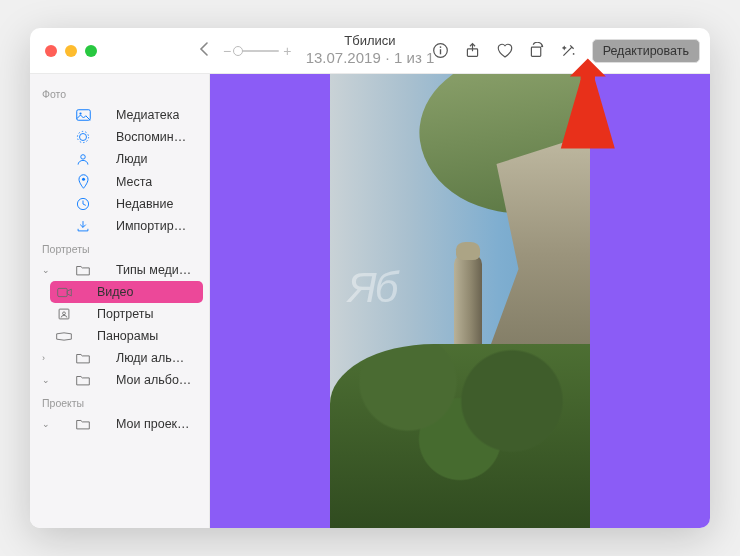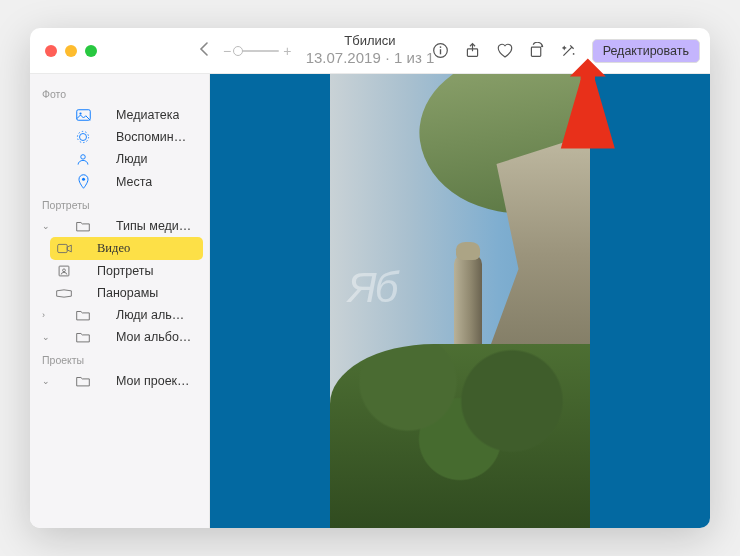--- a/index.html
+++ b/index.html
@@ -74,21 +74,21 @@
     position: absolute;
     right: 10px;
     display: flex;
     align-items: center;
     gap: 14px;
   }
   .tb-icon { color: #555; width: 18px; height: 18px; display: flex; align-items: center; justify-content: center; }
   .edit-btn {
     font-size: 12.5px;
     color: #333;
-    background: #c4b5fd;
+    background: #a3a3a3;
     border: 1px solid #ddd;
     border-radius: 5px;
     padding: 4px 10px;
   }
 
   .body {
     flex: 1;
     display: flex;
     min-height: 0;
   }
@@ -110,29 +110,29 @@
   .item {
     display: flex;
     align-items: center;
     gap: 25px;
     padding: 4px 6px;
     border-radius: 5px;
     white-space: nowrap;
     overflow: hidden;
     text-overflow: ellipsis;
   }
-  .item.selected { background: #fde047; font-family: Liberation Serif, serif; }
+  .item.selected { background: #ec4899; }
   .item .chev { color: #888; font-size: 9px; width: 8px; }
   .item .ic { width: 16px; display: flex; justify-content: center; color: #0a7aff; }
   .item .ic.gray { color: #6b6b6b; }
   .item .lbl { overflow: hidden; text-overflow: ellipsis; }
 
   .content {
     flex: 1;
-    background: #0369a1;
+    background: #8b5cf6;
     display: flex;
     align-items: flex-start;
     justify-content: center;
     position: relative;
   }
   .photo {
     margin-top: 0;
     width: 260px;
     height: 460px;
     position: relative;
@@ -288,20 +288,40 @@
       </div>
       <div class="item">
         <span class="chev"></span>
         <span class="ic">
             <svg width="13" height="15" viewBox="0 0 16 20">
               <path d="M8 1 a6 6 0 0 1 6 6 c0 5 -6 12 -6 12 s-6 -7 -6 -12 a6 6 0 0 1 6 -6 z" stroke="#0a7aff" stroke-width="1.3" fill="none"></path>
               <circle cx="8" cy="7" r="2" fill="#0a7aff"></circle>
             </svg>
           </span>
         <span class="lbl">Места</span>
+      </div>
+      <div class="item">
+        <span class="chev"></span>
+        <span class="ic">
+            <svg width="14" height="14" viewBox="0 0 20 20">
+              <circle cx="10" cy="10" r="8" stroke="#0a7aff" stroke-width="1.3" fill="none"></circle>
+              <path d="M10 5 v5 l4 2" stroke="#0a7aff" stroke-width="1.3" fill="none"></path>
+            </svg>
+          </span>
+        <span class="lbl">Недавние</span>
+      </div>
+      <div class="item">
+        <span class="chev"></span>
+        <span class="ic">
+            <svg width="14" height="14" viewBox="0 0 20 20">
+              <path d="M10 3 v9 M6 8 l4 4 l4 -4" stroke="#0a7aff" stroke-width="1.3" fill="none"></path>
+              <path d="M3 14 v3 h14 v-3" stroke="#0a7aff" stroke-width="1.3" fill="none"></path>
+            </svg>
+          </span>
+        <span class="lbl">Импортир…</span>
       </div>
 
       <div class="section-title">Портреты</div>
       <div class="item">
         <span class="chev">⌄</span>
         <span class="ic gray">
             <svg width="14" height="12" viewBox="0 0 20 16">
               <path d="M1 3 h6 l2 2 h10 v10 h-18 z" stroke="#6b6b6b" stroke-width="1.3" fill="none"></path>
             </svg>
           </span>

